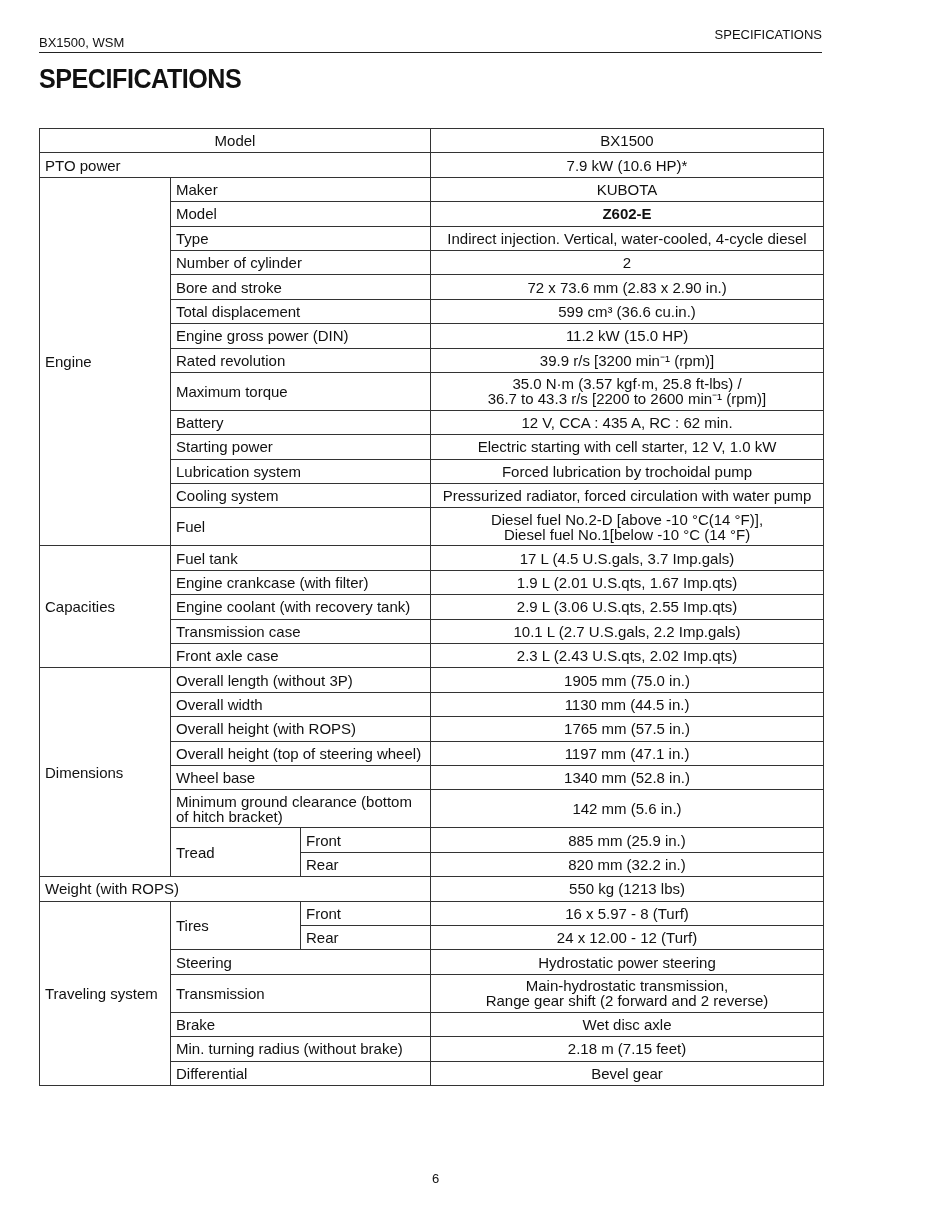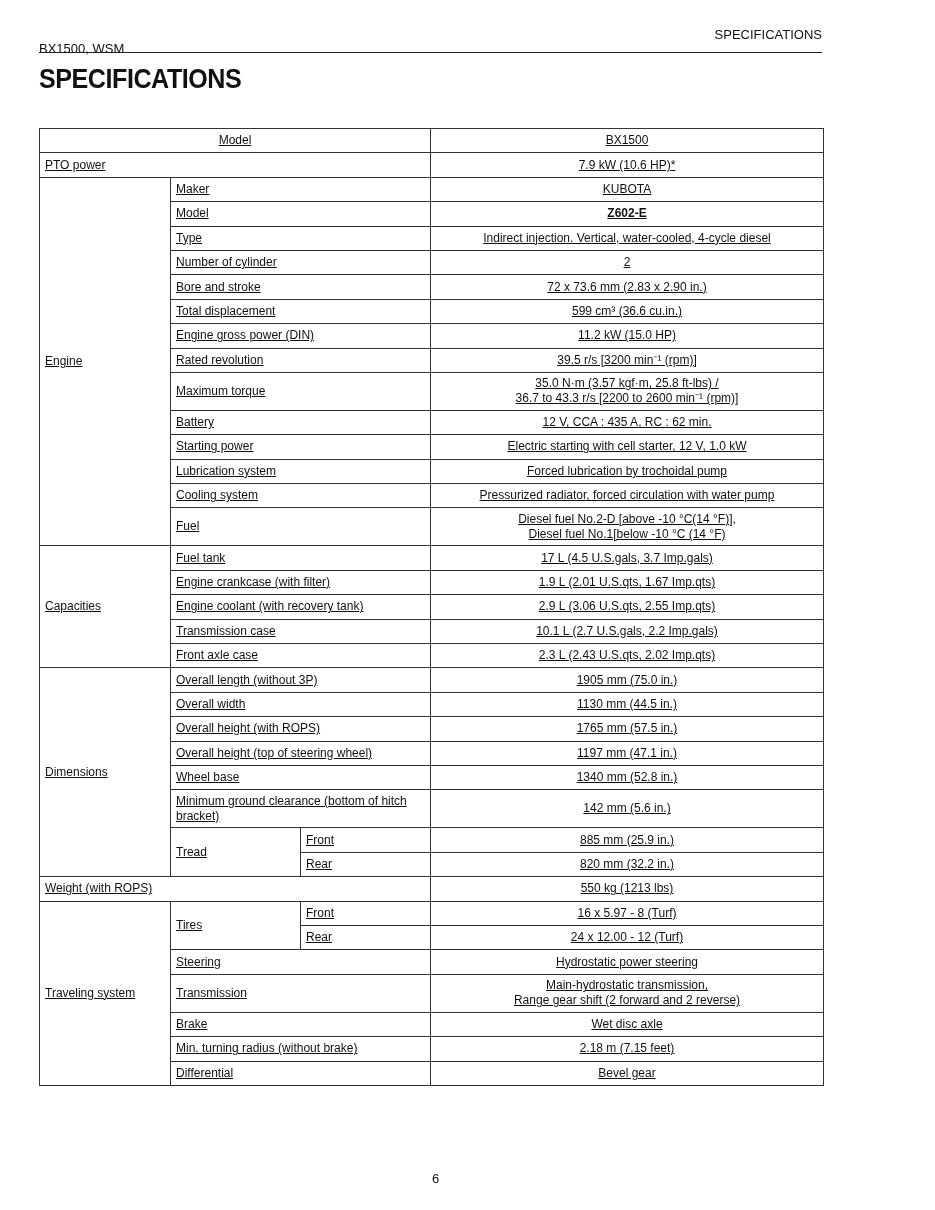--- a/index.html
+++ b/index.html
@@ -1,22 +1,22 @@
 <!DOCTYPE html>
 <html><head>
 <meta charset="utf-8">
 <style>
   html, body { margin:0; padding:0; background:#fff; }
   body { width:935px; height:1210px; position:relative; font-family:"Liberation Sans", sans-serif; color:#111; overflow:hidden; }
-  .hdr-left { position:absolute; left:39px; top:41px; font-size:13px; }
+  .hdr-left { position:absolute; left:39px; top:35px; font-size:13px; }
   .hdr-right { position:absolute; right:113px; top:27px; font-size:13px; }
   .hdr-rule { position:absolute; left:39px; top:52px; width:783px; height:1px; background:#222; }
   .title { position:absolute; left:39px; top:64px; font-size:27px; font-weight:bold; letter-spacing:-0.5px; transform:scaleX(0.93); transform-origin:left; }
   .tbl { position:absolute; left:39px; top:128px; width:784px; }
-  table { border-collapse:collapse; width:100%; table-layout:fixed; font-size:12px;text-decoration:underline; }
+  table { border-collapse:collapse; width:100%; table-layout:fixed; font-size:15px; }
   td { border:1px solid #333; padding:0 5px; height:23.4px; vertical-align:middle; line-height:15px; }
   td.v { text-align:center; }
   td.c { text-align:center; }
   td.tall { height:37px; }
   .page-num { position:absolute; left:432px; top:1171px; font-size:13px; }
 </style>
 </head>
 <body>
 
 <div class="hdr-left">BX1500, WSM</div>
@@ -66,21 +66,21 @@
     <tr>
       <td colspan="2">Total displacement</td>
       <td class="v">599 cm³ (36.6 cu.in.)</td>
     </tr>
     <tr>
       <td colspan="2">Engine gross power (DIN)</td>
       <td class="v">11.2 kW (15.0 HP)</td>
     </tr>
     <tr>
       <td colspan="2">Rated revolution</td>
-      <td class="v">39.5 r/s [3200 min⁻¹ (rpm)]</td>
+      <td class="v">39.9 r/s [3200 min⁻¹ (rpm)]</td>
     </tr>
     <tr>
       <td colspan="2" class="tall">Maximum torque</td>
       <td class="v tall">
         <div>35.0 N·m (3.57 kgf·m, 25.8 ft-lbs) /</div>
         <div>36.7 to 43.3 r/s [2200 to 2600 min⁻¹ (rpm)]</div>
       </td>
     </tr>
     <tr>
       <td colspan="2">Battery</td>

